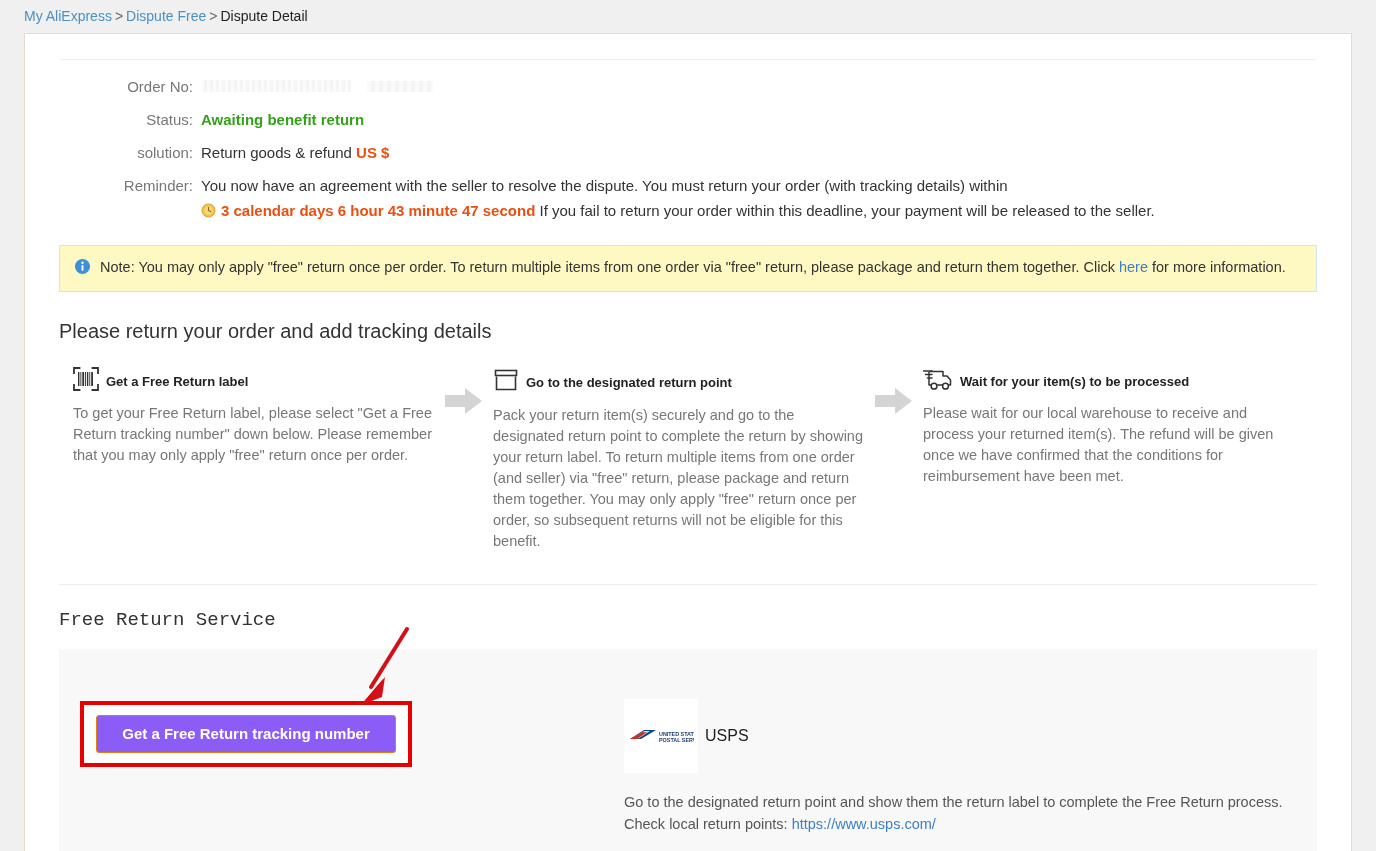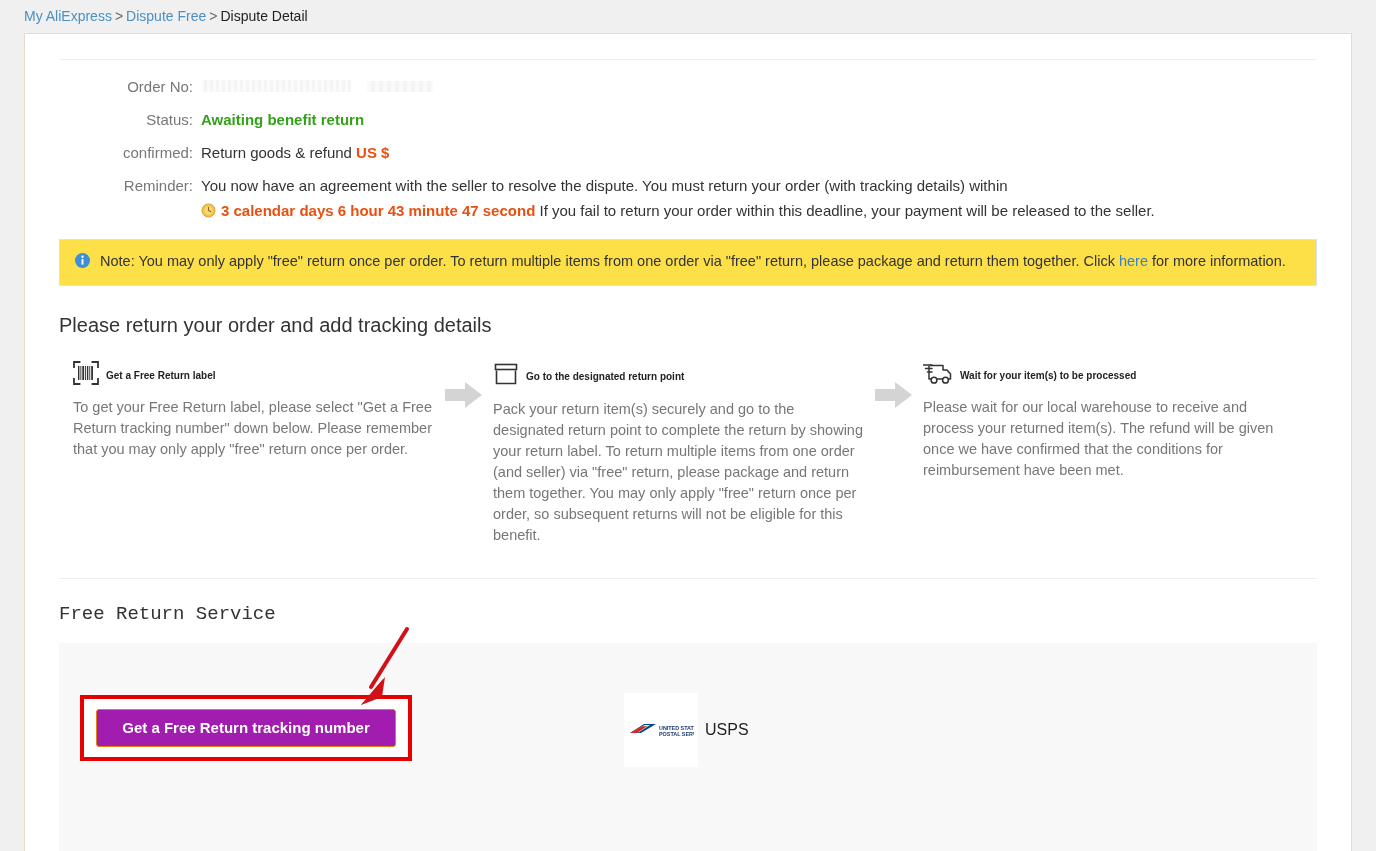--- a/index.html
+++ b/index.html
@@ -75,23 +75,23 @@
   }
 
   .status-green { color: #35a11b; font-weight: bold; }
   .orange { color: #e8500f; font-weight: bold; }
   .reminder-line2 { margin-top: 7px; display: flex; align-items: flex-start; }
   .countdown { color: #e8500f; font-weight: bold; }
   .clock-icon { margin-right: 5px; flex: none; position: relative; top: 1px; }
 
   
   .note-box {
-    margin-top: 18px;
+    margin-top: 24px;
     border: 1px solid #d6e3f0;
-    background: #fde047;
+    background: #fef9c3;
     padding: 11px 14px 12px 14px;
     display: flex;
     align-items: flex-start;
   }
   .note-icon { flex: none; margin-right: 9px; margin-top: 1px; }
   .note-text {
     font-size: 14.5px; color: #333; line-height: 21px;
   }
   .note-text a { color: #3b7fc4; text-decoration: none; }
 
@@ -107,21 +107,21 @@
   .steps {
     display: flex;
     align-items: flex-start;
     margin-top: 24px;
     padding-left: 14px;
   }
   .step { width: 362px; flex: none; }
   .step-mid { width: 372px; }
   .step-head { display: flex; align-items: center; margin-bottom: 8px; }
   .step-icon { flex: none; margin-right: 7px; }
-  .step-title { font-size: 10px; font-weight: bold; color: #222; }
+  .step-title { font-size: 13px; font-weight: bold; color: #222; }
   .step-body { font-size: 14.5px; color: #777; line-height: 21px; }
   .arrow-sep {
     flex: none;
     width: 58px;
     display: flex;
     justify-content: center;
     padding-top: 20px;
   }
 
   .mid-rule { border-top: 1px solid #ededed; margin-top: 32px; }
@@ -151,21 +151,21 @@
     margin-top: 22px;
     width: 332px;
     border: 4px solid #e60000;
     background: #ffffff;
     padding: 10px 12px;
   }
   .get-btn {
     display: block;
     width: 100%;
     padding: 9px 0 10px 0;
-    background: #a21caf;
+    background: #8b5cf6;
     border: 1px solid #e08010;
     border-radius: 3px;
     color: #ffffff;
     font-size: 15px;
     font-weight: bold;
     text-align: center;
     cursor: pointer;
     font-family: "Liberation Sans", sans-serif;
   }
 
@@ -213,21 +213,21 @@
           <span class="redacted"></span><span class="redacted2"></span>
         </div>
       </div>
 
       <div class="info-row">
         <div class="info-label">Status:</div>
         <div class="info-value status-green">Awaiting benefit return</div>
       </div>
 
       <div class="info-row">
-        <div class="info-label">confirmed:</div>
+        <div class="info-label">solution:</div>
         <div class="info-value">
           <span>Return goods &amp; refund</span>
           <span class="orange">US $</span>
         </div>
       </div>
 
       <div class="info-row">
         <div class="info-label">Reminder:</div>
         <div class="info-value">
           <div>You now have an agreement with the seller to resolve the dispute. You must return your order (with tracking details) within</div>
@@ -354,20 +354,24 @@
               <path d="M3 13.2 L17 4.4 L25 4.4 L12 13.2 Z" fill="#ffffff" opacity="0.0"></path>
               <path d="M4 11.2 L16.5 4 L22 4 L11 11.2 Z" fill="#ffffff" opacity="0.85"></path>
               <path d="M2 12 L14 5.2 L19 5.2 L9 12 Z" fill="#da291c"></path>
               <text x="31" y="8.5" font-family="'Liberation Sans',sans-serif" font-size="5.4" font-weight="bold" fill="#1a3a6b">UNITED STATES</text>
               <text x="31" y="15" font-family="'Liberation Sans',sans-serif" font-size="5.4" font-weight="bold" fill="#1a3a6b">POSTAL SERVICE</text>
             </svg>
           </div>
           <div class="ship-name">USPS</div>
         </div>
 
+        <div class="ship-note">
+          <div>Go to the designated return point and show them the return label to complete the Free Return process.</div>
+          <div><span>Check local return points: </span><a href="#">https://www.usps.com/</a></div>
+        </div>
       </div>
 
     </div>
 
   </div>
 </div>
 
 <svg class="annot-arrow" width="60" height="90" viewBox="0 0 60 90">
   <path d="M52 4 L16 62" stroke="#d31017" stroke-width="4" fill="none" stroke-linecap="round"></path>
   <path d="M6 80 L28 54 L23 70 Z" fill="#d31017"></path>

